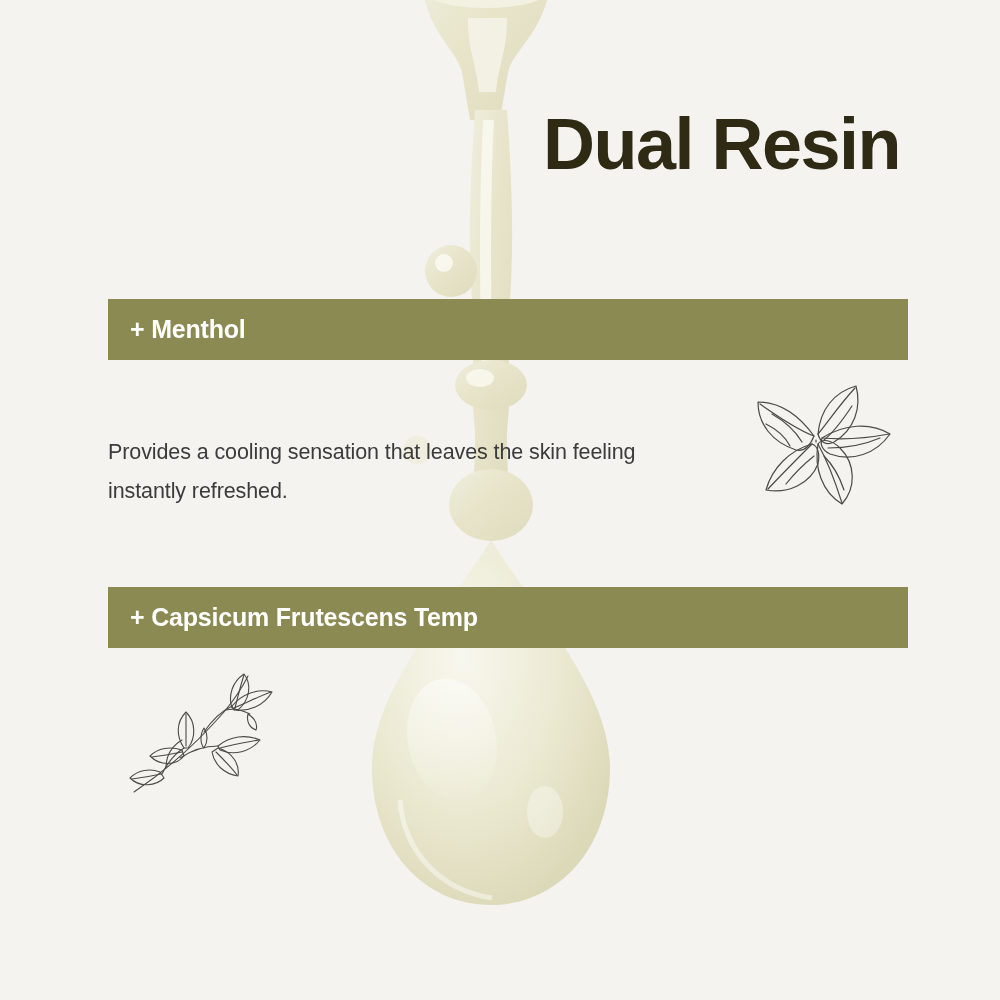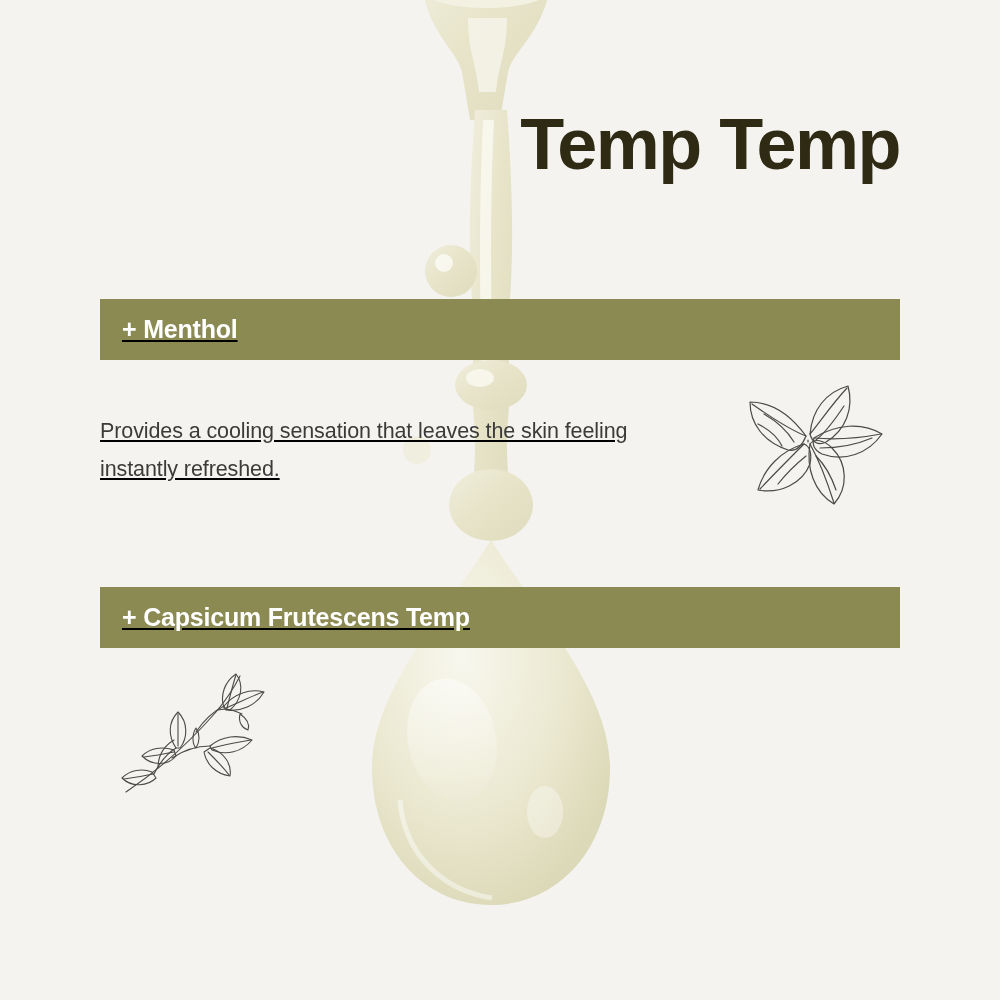--- a/index.html
+++ b/index.html
@@ -41,23 +41,22 @@
     font-weight: bold;
     letter-spacing: -1.5px;
     color: #2f2a14;
     line-height: 1;
     white-space: nowrap;
   }
 
   
   .section {
     position: absolute;
-    left: 100px;
+    left: 108px;
     width: 800px;
-    text-decoration: underline;
   }
   .section-1 { top: 299px; }
   .section-2 { top: 587px; }
 
   .band {
     background: #8b8a52;
     height: 61px;
     display: flex;
     align-items: center;
     padding-left: 22px;
@@ -67,21 +66,21 @@
     color: #ffffff;
     font-size: 25px;
     font-weight: bold;
     letter-spacing: -0.2px;
   }
 
   .body-row {
     position: relative;
     margin-top: 30px;
     display: flex;
-    align-items: center;
+    align-items: flex-end;
     justify-content: space-between;
   }
   .desc {
     width: 590px;
     font-size: 21.5px;
     line-height: 1.78;
     color: #3b3b39;
     letter-spacing: -0.1px;
   }
   .illus {
@@ -135,21 +134,21 @@
     <path d="M491 540
              C447 610 372 690 372 768
              C372 850 425 905 491 905
              C557 905 610 850 610 768
              C610 690 535 610 491 540 Z" fill="url(#bigDropGrad)"></path>
     <ellipse cx="452" cy="740" rx="44" ry="62" fill="url(#shineGrad)" opacity="0.55" transform="rotate(-12 452 740)"></ellipse>
     <ellipse cx="545" cy="812" rx="18" ry="26" fill="#ffffff" opacity="0.35"></ellipse>
     <path d="M400 800 C404 852 440 890 492 898" fill="none" stroke="#ffffff" stroke-opacity="0.45" stroke-width="5"></path>
   </svg>
 
-  <div class="title">Temp Temp</div>
+  <div class="title">Dual Resin</div>
 
   <div class="section section-1">
     <div class="band">
       <span class="band-label">+ Menthol</span>
     </div>
     <div class="body-row">
       <div class="desc">Provides a cooling sensation that leaves the skin feeling instantly refreshed.</div>
       <div class="illus">
         <svg viewBox="0 0 180 130" width="180" height="130" xmlns="http://www.w3.org/2000/svg" aria-hidden="true">
           <g fill="none" stroke="#4a4a46" stroke-width="1.2" stroke-linecap="round" stroke-linejoin="round">

